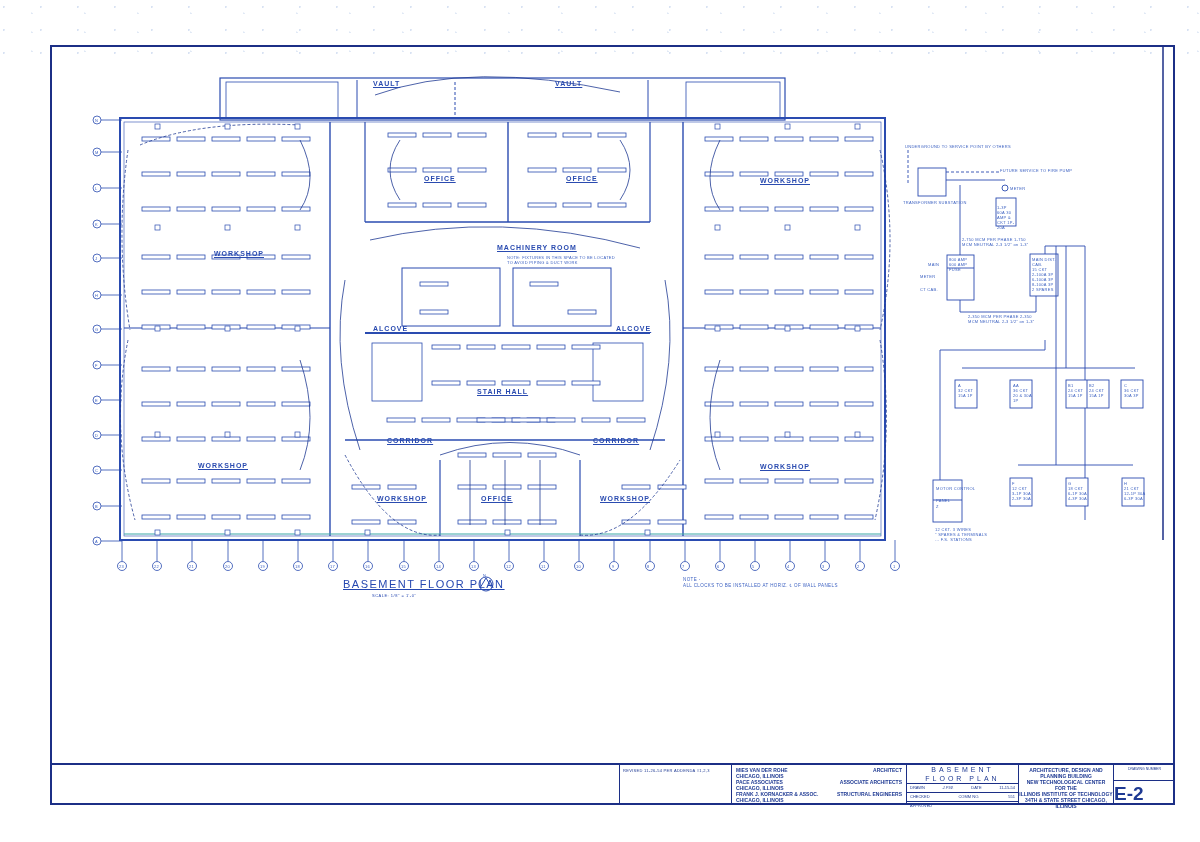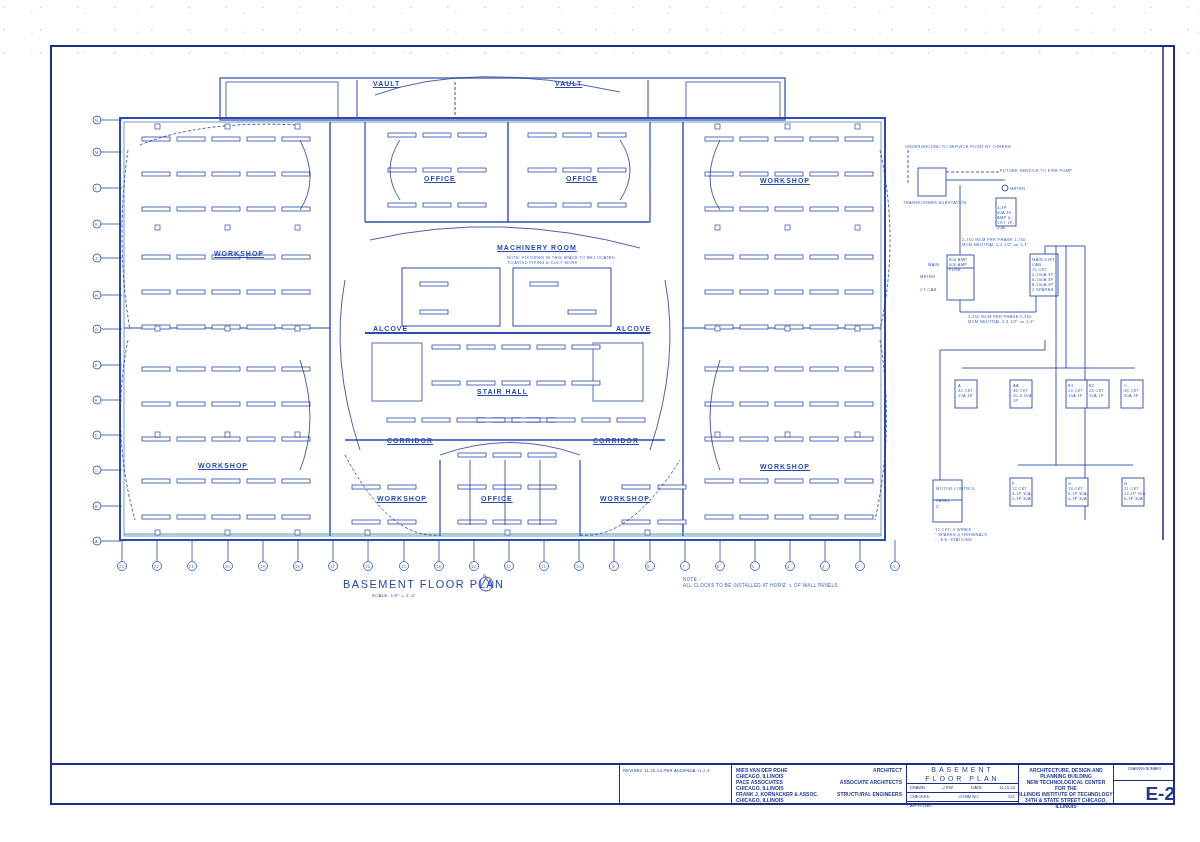--- a/index.html
+++ b/index.html
@@ -4,36 +4,36 @@
 <style>
   html,body{margin:0;padding:0;}
   body{width:1200px;height:842px;background:#ffffff;position:relative;overflow:hidden;font-family:"Liberation Sans",sans-serif;color:#1f3a93;}
   .speckle{position:absolute;left:0;top:0;width:1200px;height:60px;background:
     radial-gradient(circle at 10% 30%,#c8d6ee 0.8px,transparent 1.2px) 0 0/37px 23px,
     radial-gradient(circle at 60% 70%,#d4e0f2 0.7px,transparent 1.1px) 0 0/53px 19px;opacity:.7;}
   .sheet{position:absolute;left:50px;top:45px;width:1125px;height:760px;border:2px solid #1c2f86;box-sizing:border-box;}
   svg.plan{position:absolute;left:0;top:0;}
   .lbl{position:absolute;font-size:7px;letter-spacing:1px;text-decoration:underline;color:#2a4bb0;white-space:nowrap;font-weight:bold;}
   .tiny{position:absolute;font-size:4px;color:#3a5fc0;white-space:nowrap;letter-spacing:.3px;}
-  .title-main{position:absolute;left:343px;top:578px;font-size:11px;letter-spacing:1.5px;color:#2547b0;white-space:nowrap;}
+  .title-main{position:absolute;left:343px;top:578px;font-size:11px;letter-spacing:1.5px;color:#2547b0;text-decoration:underline;white-space:nowrap;}
   .title-scale{position:absolute;left:372px;top:593px;font-size:4px;color:#2547b0;letter-spacing:.5px;}
   .note{position:absolute;left:683px;top:577px;font-size:4.5px;color:#3a5fc0;line-height:6px;letter-spacing:.4px;}
   .tb{position:absolute;left:50px;top:763px;width:1125px;height:42px;border-top:2px solid #1c2f86;box-sizing:border-box;display:flex;}
   .tb > div{border-right:1px solid #1c2f86;box-sizing:border-box;height:100%;position:relative;}
   .tb .c0{width:570px;}
   .tb .c1{width:112px;font-size:4px;padding:3px;letter-spacing:.3px;}
   .tb .c2{width:175px;font-size:5px;font-weight:bold;padding:2px 4px;line-height:6px;}
   .tb .c2 .row{display:flex;justify-content:space-between;}
   .tb .c3{width:112px;}
   .tb .c3 .t1{font-size:7px;text-align:center;letter-spacing:3px;padding-top:1px;line-height:8px;}
   .tb .c3 .line{display:flex;justify-content:space-between;font-size:4px;border-top:1px solid #1c2f86;padding:1px 3px;height:6px;}
   .tb .c4{width:95px;font-size:5px;font-weight:bold;text-align:center;line-height:6px;padding-top:2px;}
   .tb .c5{flex:1;border-right:none;}
   .tb .c5 .dn{font-size:3.5px;text-align:center;border-bottom:1px solid #1c2f86;height:13px;line-height:5px;padding-top:2px;}
-  .tb .c5 .num{font-size:19px;font-weight:bold;text-align:right;line-height:26px;}
+  .tb .c5 .num{font-size:19px;font-weight:bold;text-align:left;line-height:26px;}
 </style>
 </head>
 <body>
 
 <div class="speckle"></div>
 <div class="sheet"></div>
 
 <svg class="plan" width="1200" height="842">
   <defs>
     <pattern id="fix" width="106" height="1" patternUnits="userSpaceOnUse"></pattern>

